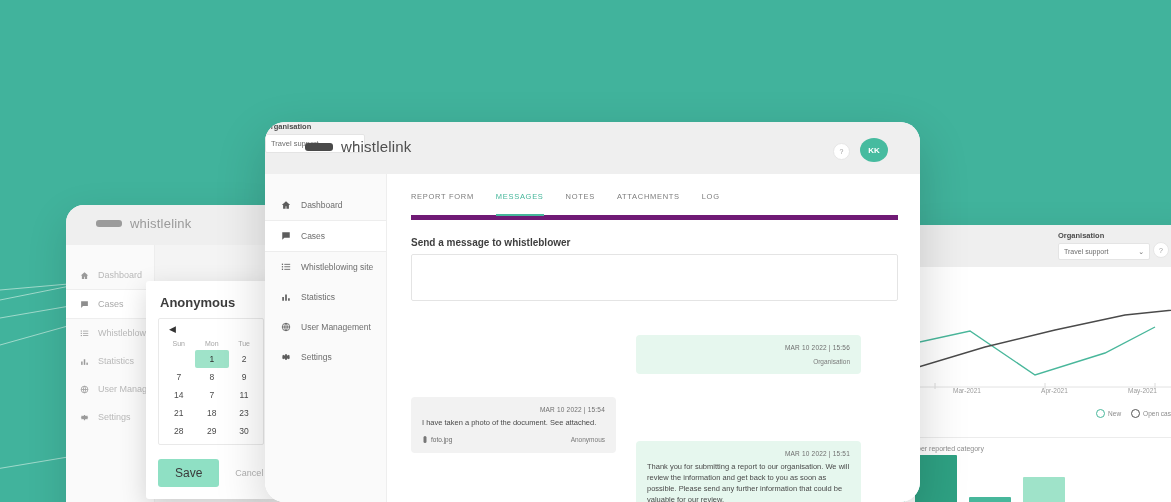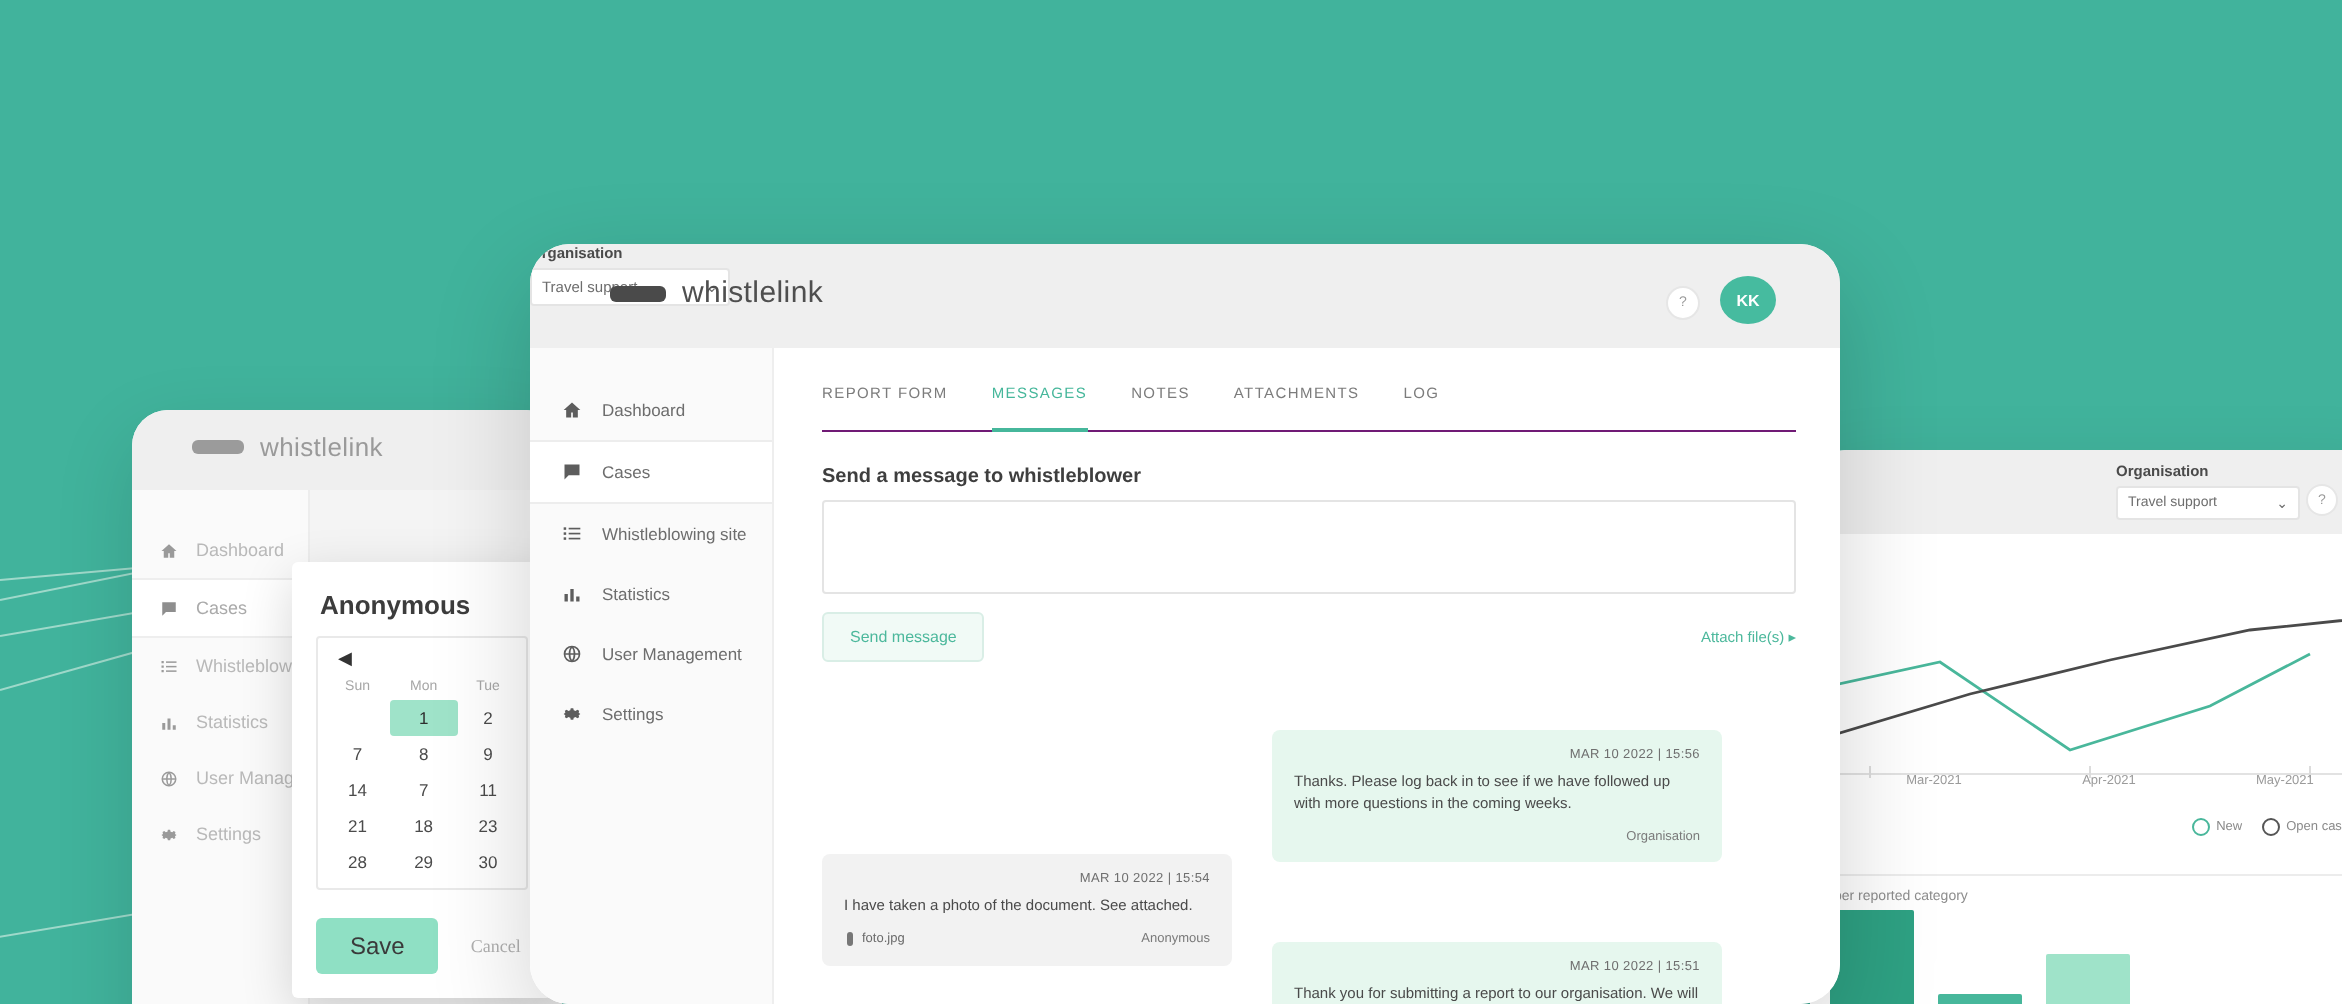--- a/index.html
+++ b/index.html
@@ -38,21 +38,21 @@
   .cal-title{font-size:13px;font-weight:bold;color:#3c3c3c;margin:0 0 8px 2px;}
   .cal-grid-wrap{border:1px solid #e9e9e9;border-radius:2px;padding:5px 4px 4px;}
   .cal-nav{font-size:9px;color:#333;padding:0 0 3px 6px;}
   table.cal-grid{border-collapse:collapse;width:100%;}
   table.cal-grid th{font-size:7px;font-weight:normal;color:#a6a6a6;padding:3px 0;text-align:center;}
   table.cal-grid td{font-size:8.5px;color:#4b4b4b;text-align:center;padding:4px 0;}
   table.cal-grid td.sel{background:#9fe3c9;color:#2e2e2e;border-radius:2px;}
   .cal-actions{display:flex;align-items:center;gap:10px;margin-top:14px;}
   .btn-save{background:#8fe0c4;color:#3a3a3a;font-size:12px;border:none;border-radius:3px;
             padding:7px 17px;cursor:pointer;}
-  .btn-cancel{background:none;border:none;color:#b0b0b0;font-size:9px;cursor:pointer;font-family:Liberation Serif, serif;}
+  .btn-cancel{background:none;border:none;color:#b0b0b0;font-size:9px;cursor:pointer;}
 
   
   #right-card{left:905px;top:225px;width:300px;height:330px;}
   #right-card .card-top{height:42px;}
   #right-card .org{position:absolute;right:55px;top:6px;}
   .org-label{font-size:7.5px;font-weight:bold;color:#4a4a4a;margin-bottom:3px;}
   .org-select{width:92px;height:17px;background:#fff;border:1px solid #e4e4e4;border-radius:2px;
               display:flex;align-items:center;justify-content:space-between;padding:0 5px;
               font-size:7px;color:#6d6d6d;box-sizing:border-box;}
   .help-btn{position:absolute;right:36px;top:17px;width:14px;height:14px;border-radius:50%;
@@ -77,21 +77,21 @@
   #center-card{left:265px;top:122px;width:655px;height:380px;border-radius:20px;
                box-shadow:0 18px 50px rgba(0,0,0,.18);}
   #center-card .card-top{height:52px;background:#efefef;}
   #center-card .brand{left:40px;top:16px;}
   #center-card .body{display:flex;background:#fff;height:328px;}
   .c-sidebar{width:122px;background:#fafafa;border-right:1px solid #eee;padding-top:16px;box-sizing:border-box;}
   .cnav{display:flex;align-items:center;gap:10px;padding:10px 0 10px 16px;color:#6d6d6d;font-size:8.5px;white-space:nowrap;}
   .cnav.active{background:#fff;border-top:1px solid #ededed;border-bottom:1px solid #ededed;}
   .cnav svg{flex:none;}
   .c-main{flex:1;padding:18px 22px 0 24px;box-sizing:border-box;position:relative;}
-  .tabs{display:flex;gap:22px;border-bottom:1px solid #701a75;padding-bottom:7px;align-items:flex-end;}
+  .tabs{display:flex;gap:22px;border-bottom:5px solid #701a75;padding-bottom:7px;align-items:flex-end;}
   .tab{font-size:7.5px;letter-spacing:.7px;color:#7c7c7c;position:relative;padding-bottom:7px;cursor:pointer;}
   .tab.active{color:#46b79b;}
   .tab.active::after{content:"";position:absolute;left:0;right:0;bottom:-8px;height:2px;background:#46b79b;}
   .compose-label{font-size:10px;font-weight:bold;color:#3e3e3e;margin:17px 0 6px;}
   .compose-box{height:45px;border:1px solid #e4e4e4;border-radius:2px;background:#fff;}
   .compose-row{display:flex;align-items:center;justify-content:space-between;margin-top:9px;}
   .btn-send{background:#f1faf6;border:1px solid #d9eee6;color:#4cb89c;font-size:8px;
             padding:7px 13px;border-radius:3px;cursor:pointer;}
   .attach-link{font-size:7.5px;color:#4cb89c;cursor:pointer;}
   .thread{margin-top:18px;position:relative;}
@@ -343,32 +343,24 @@
       <div class="tabs">
         <div class="tab">REPORT FORM</div>
         <div class="tab active">MESSAGES</div>
         <div class="tab">NOTES</div>
         <div class="tab">ATTACHMENTS</div>
         <div class="tab">LOG</div>
       </div>
 
       <div class="compose-label">Send a message to whistleblower</div>
       <div class="compose-box"></div>
-      <div class="compose-row">
-        <button class="btn-send">Send message</button>
-        <span class="attach-link">
-          <span>Attach file(s)</span>
-          <span>▸</span>
-        </span>
-      </div>
 
       <div class="thread">
         <div class="bubble org" style="left:225px;width:225px;top:16px;">
           <div class="b-time">MAR 10 2022 | 15:56</div>
-          <div class="b-text">Thanks. Please log back in to see if we have followed up with more questions in the coming weeks.</div>
           <div class="b-foot">
             <span class="b-sender">Organisation</span>
           </div>
         </div>
 
         <div class="bubble anon" style="left:0px;width:205px;top:78px;">
           <div class="b-time">MAR 10 2022 | 15:54</div>
           <div class="b-text">I have taken a photo of the document. See attached.</div>
           <div class="b-foot">
             <span class="b-file">

